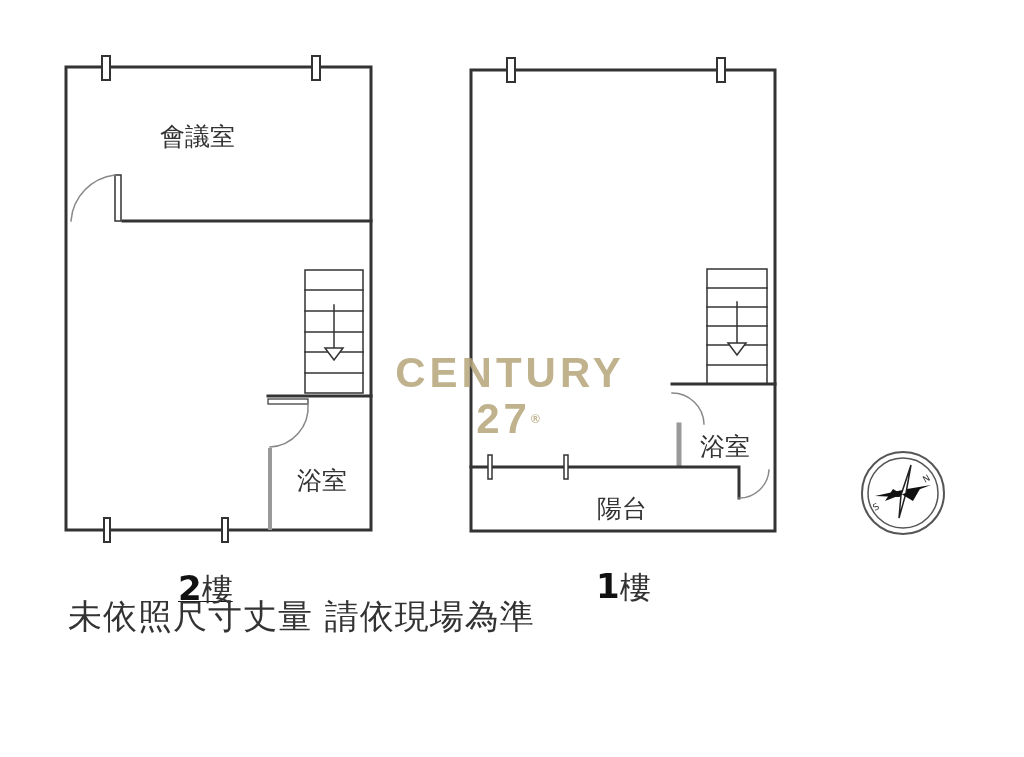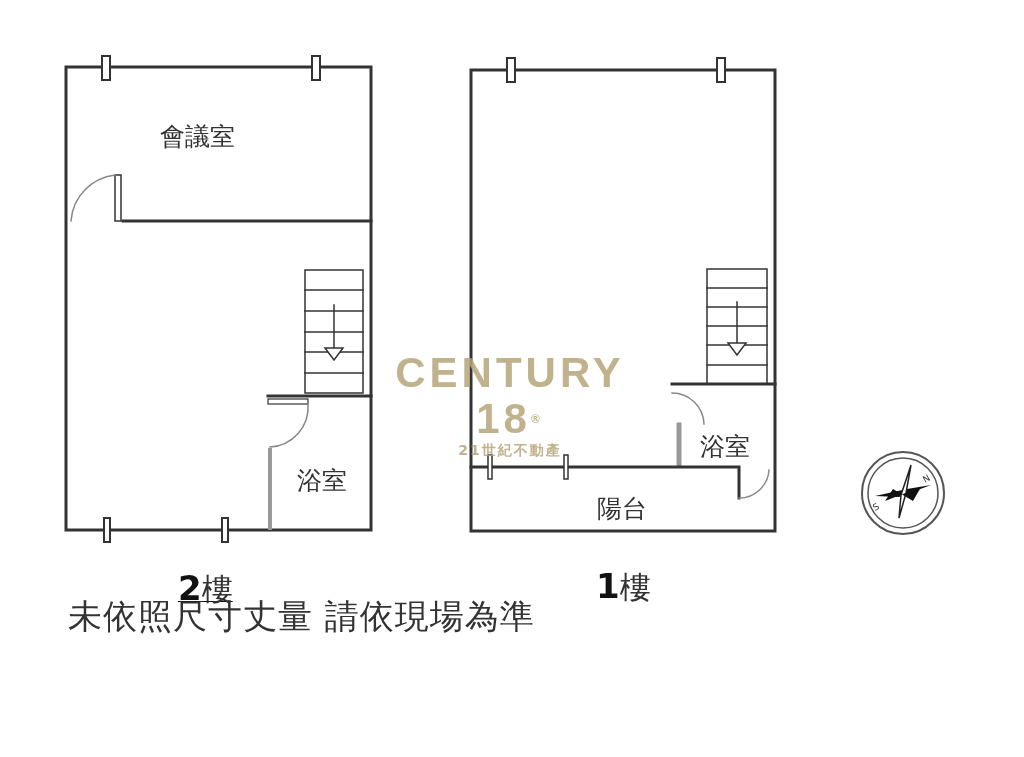--- a/index.html
+++ b/index.html
@@ -102,15 +102,14 @@
   <span class="num">2</span><span class="ch">樓</span>
 </div>
 
 <div class="floor-label" style="left:596px; top:566px;">
   <span class="num">1</span><span class="ch">樓</span>
 </div>
 
 <div class="disclaimer">未依照尺寸丈量 請依現場為準</div>
 
 <div class="wm">
-  <div class="wm-main" style="color:#b5a57a;"><span>CENTURY 18</span><span style="font-size:12px; vertical-align:bottom;">®</span></div>
-  <div class="wm-sub" style="color:#b5a57a;">21世紀不動產</div>
+  <div class="wm-main" style="color:#b5a57a;"><span>CENTURY 27</span><span style="font-size:12px; vertical-align:bottom;">®</span></div>
 </div>
 
 </body></html>

